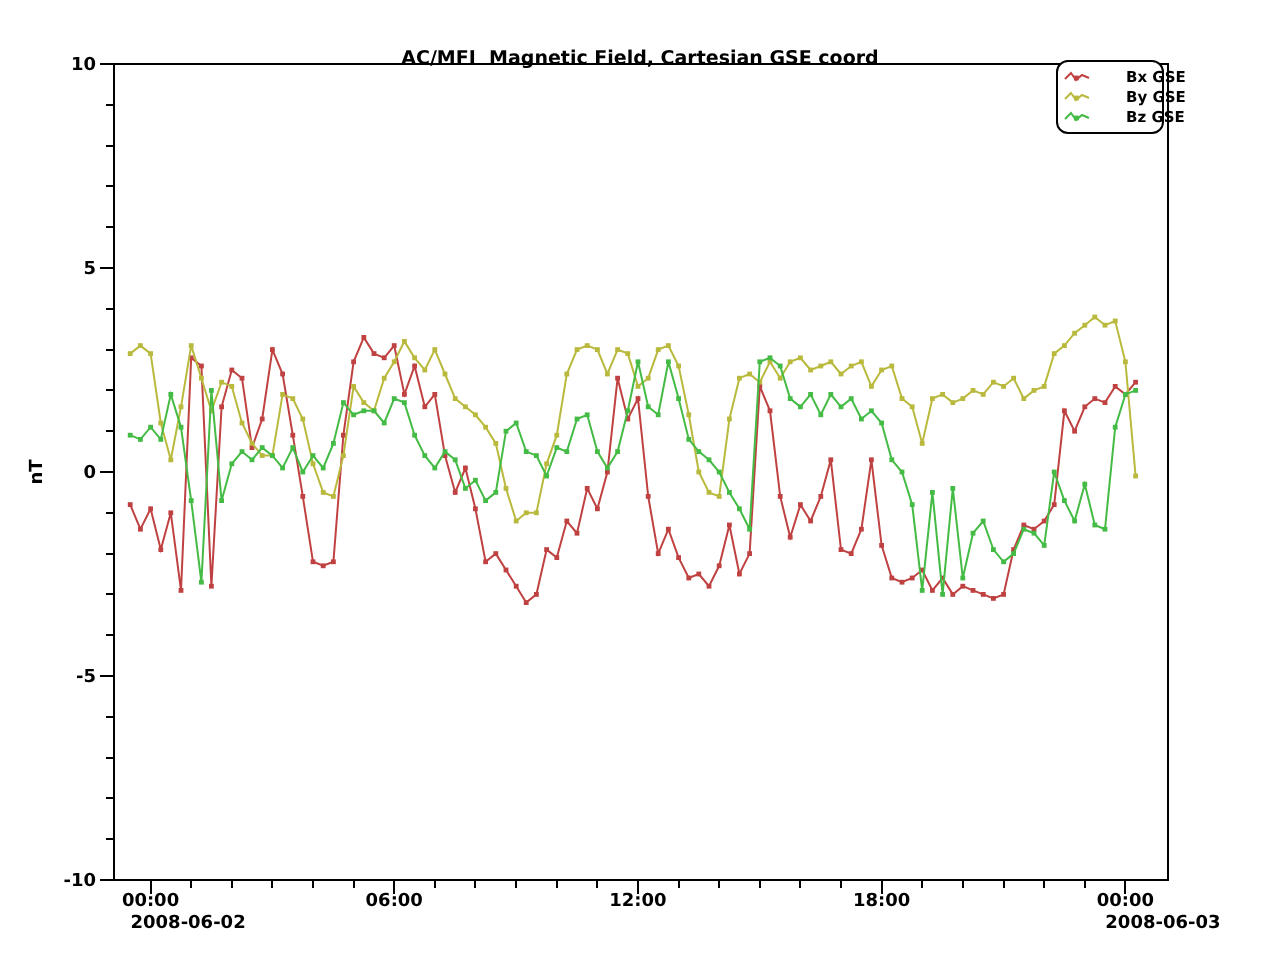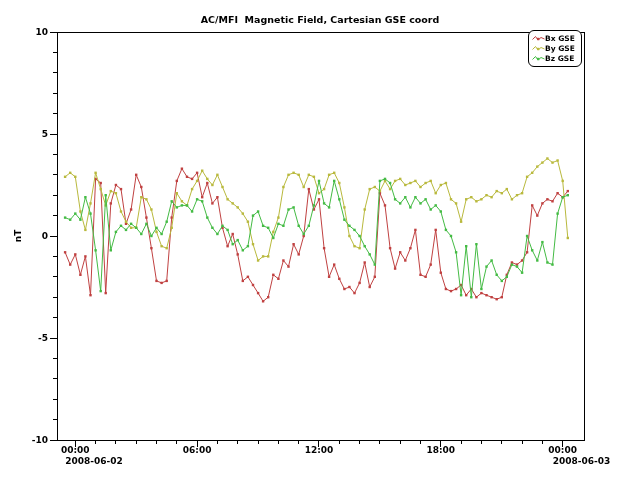--- a/index.html
+++ b/index.html
@@ -1,24 +1,24 @@
 <!DOCTYPE html>
 <html><head>
 <meta charset="utf-8">
 <style>
   html,body{margin:0;padding:0;background:#ffffff;}
   .chart-frame{position:relative;width:640px;height:480px;background:#ffffff;overflow:hidden;
                font-family:"DejaVu Sans",sans-serif;}
-  .chart-title{position:absolute;top:14px;left:0;width:640px;text-align:center;
+  .chart-title{position:absolute;top:24px;left:0;width:640px;text-align:center;
                font-size:9.5px;font-weight:700;color:#000;white-space:pre;}
   svg text{font-family:"DejaVu Sans",sans-serif;font-size:9px;font-weight:700;fill:#000;}
   .legend{position:absolute;left:528px;top:30px;width:54px;height:37px;box-sizing:border-box;
           border:1px solid #000;border-radius:6px;background:#fff;
           display:flex;flex-direction:column;justify-content:space-around;padding:2px 3px;}
-  .legend-row{display:flex;align-items:center;gap:0;height:9px;}
+  .legend-row{display:flex;align-items:center;gap:18px;height:9px;}
   .legend-row span{font-size:7.5px;font-weight:700;color:#000;white-space:nowrap;line-height:9px;}
   .legend-sample{flex:0 0 13px;}
 </style>
 </head>
 <body>
 
 <div class="chart-frame">
   <div class="chart-title">AC/MFI  Magnetic Field, Cartesian GSE coord</div>
 
   <svg id="plot-svg" width="640" height="480" viewBox="0 0 640 480">

